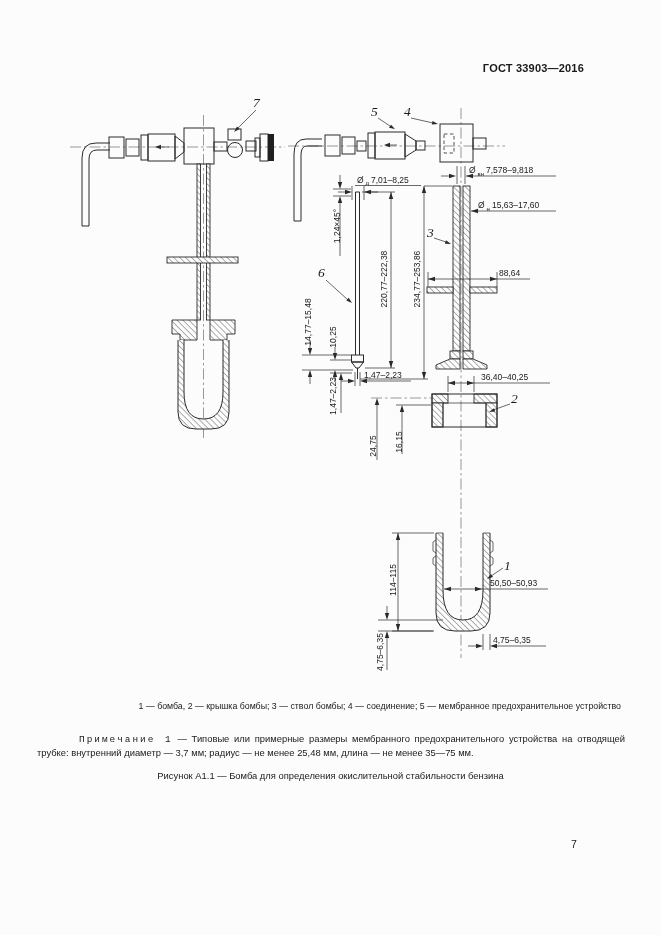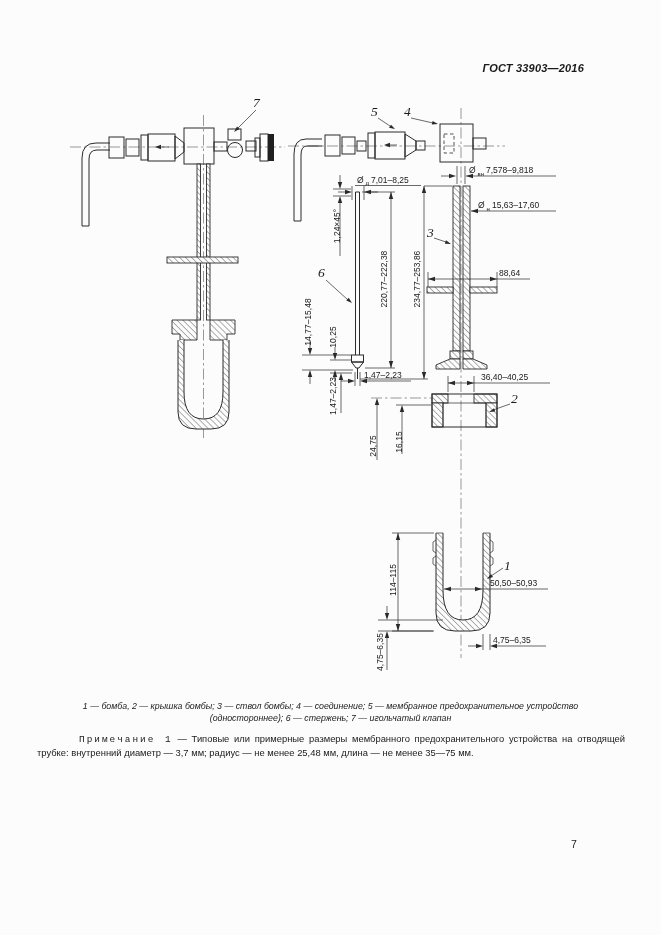--- a/index.html
+++ b/index.html
@@ -1,21 +1,21 @@
 <!DOCTYPE html>
 <html><head>
 <meta charset="utf-8">
 <style>
   html,body{margin:0;padding:0;background:#fcfcfc;}
   .page{position:relative;width:661px;height:935px;background:#fcfcfc;overflow:hidden;
         font-family:"Liberation Sans",sans-serif;color:#1a1a1a;}
-  .hdr{position:absolute;top:62px;right:77px;font-size:11px;font-weight:bold;letter-spacing:.2px;font-style:italic;}
+  .hdr{position:absolute;top:62px;right:77px;font-size:11px;font-weight:bold;letter-spacing:.2px;}
   .figsvg{position:absolute;left:0;top:0;}
-  .legend{position:absolute;left:40px;top:701px;width:581px;text-align:center;
-          font-size:8.8px;line-height:11.5px;font-style:italic;}
+  .legend{position:absolute;left:40px;top:701px;width:581px;text-align:right;
+          font-size:8.8px;line-height:11.5px;}
   .note{position:absolute;left:37px;top:733px;width:588px;font-size:9.4px;line-height:12.5px;
         text-align:justify;}
   .note .sp{letter-spacing:2px;font-family:Liberation Mono, monospace;}
   .caption{position:absolute;left:0;top:770px;width:661px;text-align:center;font-size:9.4px;}
   .pnum{position:absolute;left:571px;top:838px;font-size:10.5px;}
   
   .ln{stroke:#2a2a2a;stroke-width:1;fill:none;}
   .tn{stroke:#2a2a2a;stroke-width:.7;fill:none;}
   .hz{fill:url(#h);stroke:#2a2a2a;stroke-width:.9;}
   .hzz{fill:url(#h);stroke:none;}
@@ -340,23 +340,23 @@
         <polygon class="ah" points="387,620 384.8,613 389.2,613"></polygon>
         <line class="tn" x1="387" y1="638" x2="387" y2="670"></line>
         <polygon class="ah" points="387,631 384.8,638 389.2,638"></polygon>
         <text class="dim" x="380" y="655" text-anchor="middle" transform="rotate(-90 380 652)">4,75–6,35</text>
       </g>
     </g>
   </svg>
 
   <div class="legend">
     <div>1 — бомба, 2 — крышка бомбы; 3 — ствол бомбы; 4 — соединение; 5 — мембранное предохранительное устройство</div>
-    <div>(одностороннее); 6 — стержень; 7 — игольчатый клапан</div>
   </div>
 
   <div class="note">
     <span style="display:inline-block;width:42px;"></span><span class="sp">Примечание 1</span>
     <span>— Типовые или примерные размеры мембранного предохранительного устройства на отводящей трубке: внутренний диаметр — 3,7 мм; радиус — не менее 25,48 мм, длина — не менее 35—75 мм.</span>
   </div>
 
+  <div class="caption">Рисунок А1.1 — Бомба для определения окислительной стабильности бензина</div>
 
   <div class="pnum">7</div>
 </div>
 
 </body></html>

